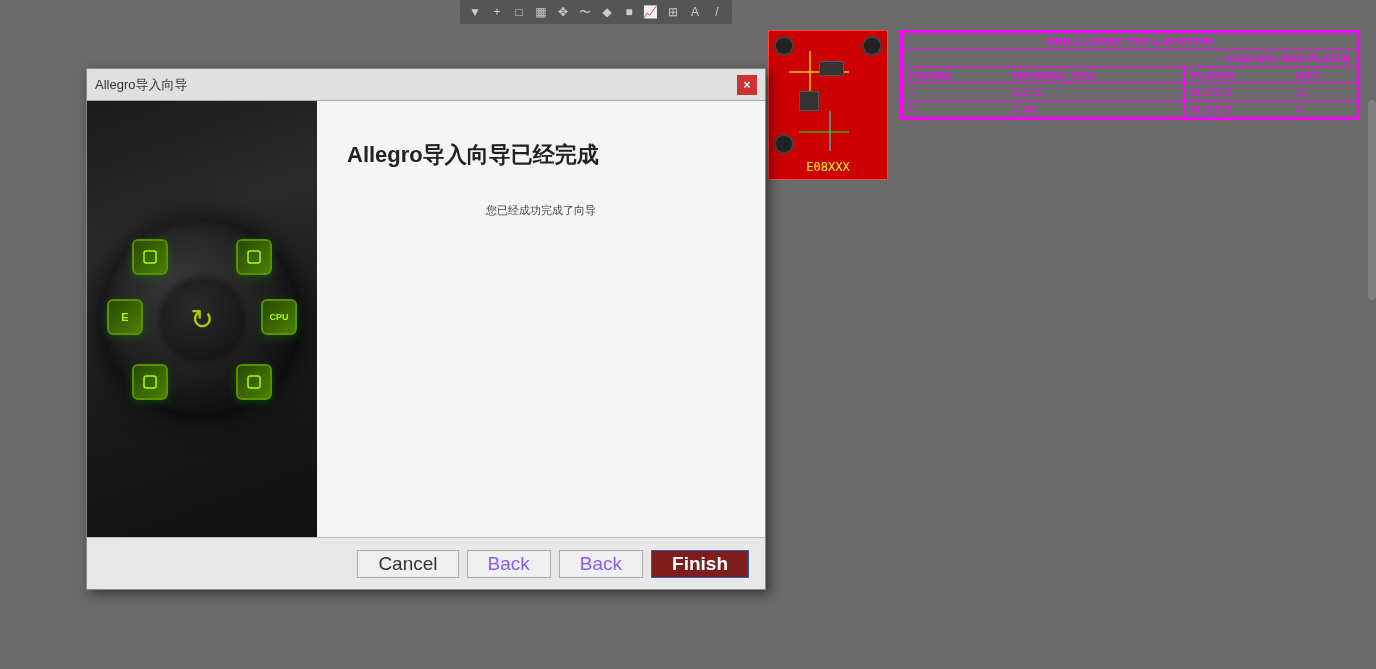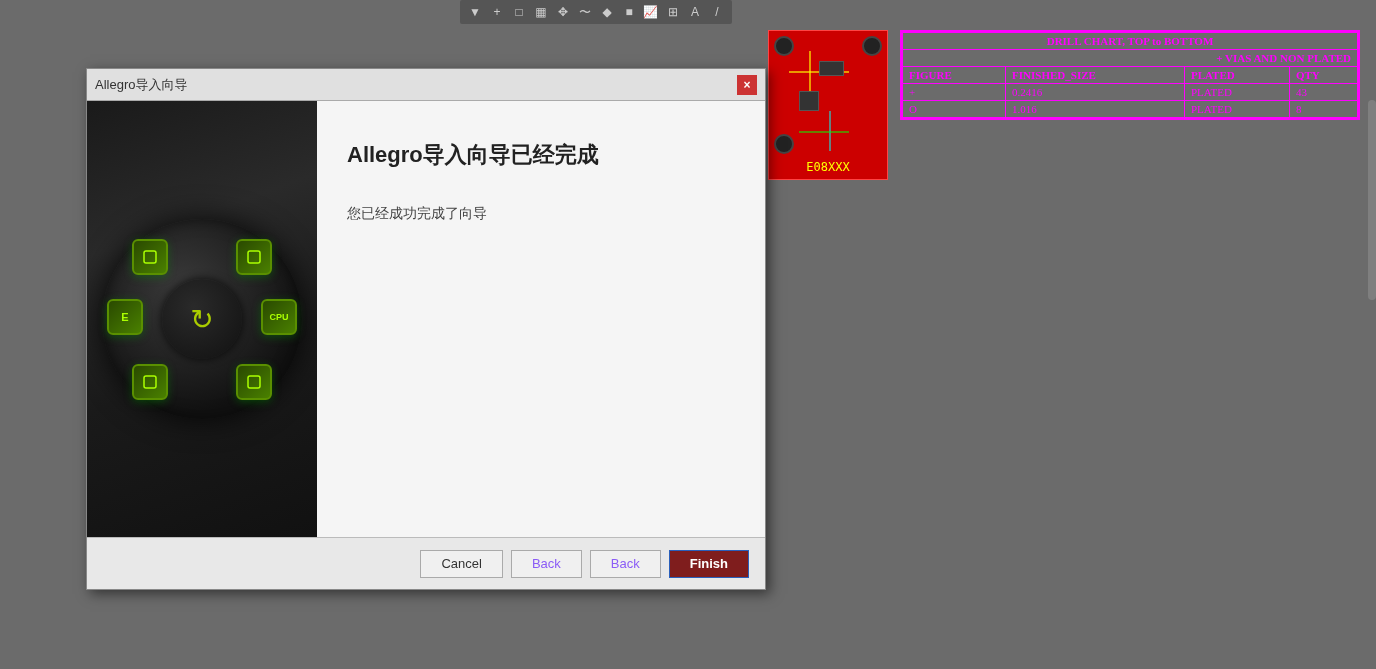--- a/index.html
+++ b/index.html
@@ -232,41 +232,42 @@
 
     .completion-title {
       font-size: 22px;
       font-weight: bold;
       color: #222;
       margin-bottom: 31px;
       line-height: 1.3;
     }
 
     .completion-desc {
-      font-size: 14px;
+      font-size: 11px;
       color: #444;
       line-height: 1.8;
+      text-align: center;
     }
 
     
     .dialog-footer {
       height: 52px;
       background: #e8e8e8;
       border-top: 1px solid #bbb;
       display: flex;
       align-items: center;
       justify-content: flex-end;
       padding: 0 16px;
       gap: 8px;
     }
 
     .btn {
       height: 28px;
       padding: 0 20px;
-      font-size: 13px;
+      font-size: 19px;
       cursor: pointer;
       border: 1px solid #aaa;
       background: #f0f0f0;
       color: #333;
       font-family: 'Microsoft YaHei', Arial, sans-serif;
     }
 
     .btn-disabled {
       color: #8b5cf6;
       cursor: default;

